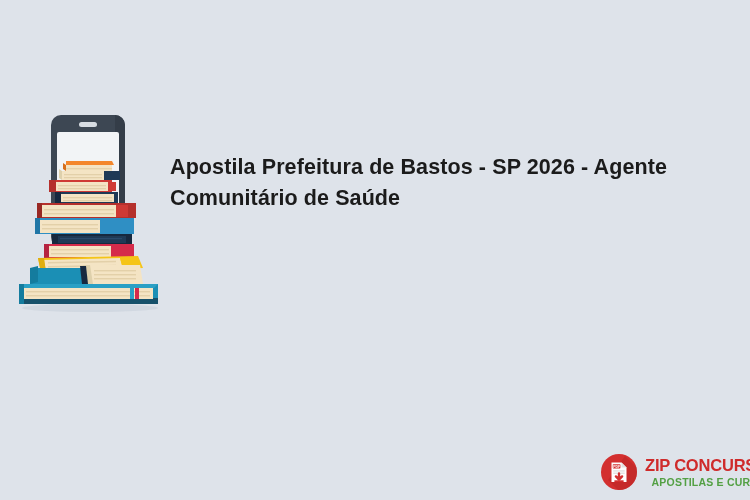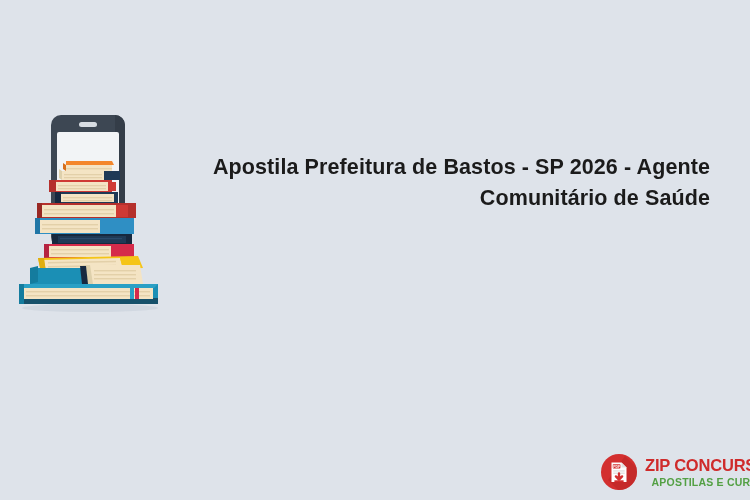--- a/index.html
+++ b/index.html
@@ -35,21 +35,21 @@
     width: 175px;
     height: 210px;
   }
 
   
   #product-title {
     position: absolute;
     left: 170px;
     top: 138px;
     width: 540px;
-    text-align: right;
+    text-align: left;
     font-size: 21.5px;
     line-height: 31px;
     font-weight: bold;
     color: #1b1b1b;
     letter-spacing: 0.1px;
     font-family: "Liberation Sans", sans-serif;
   }
 
   
   #brand-logo {

